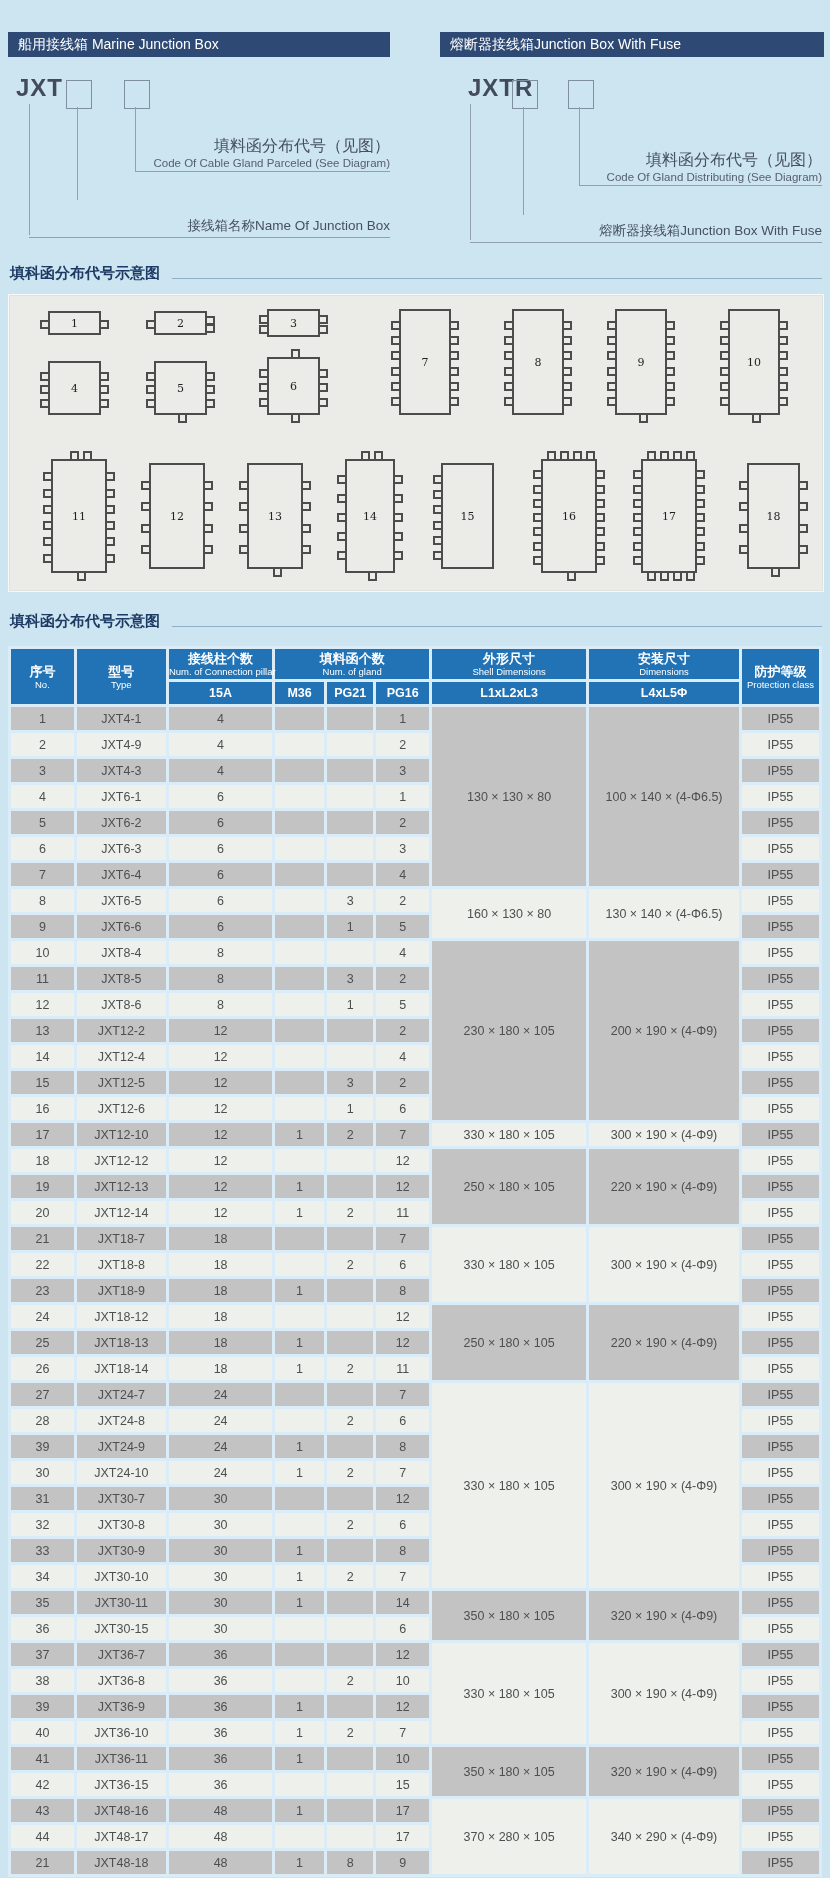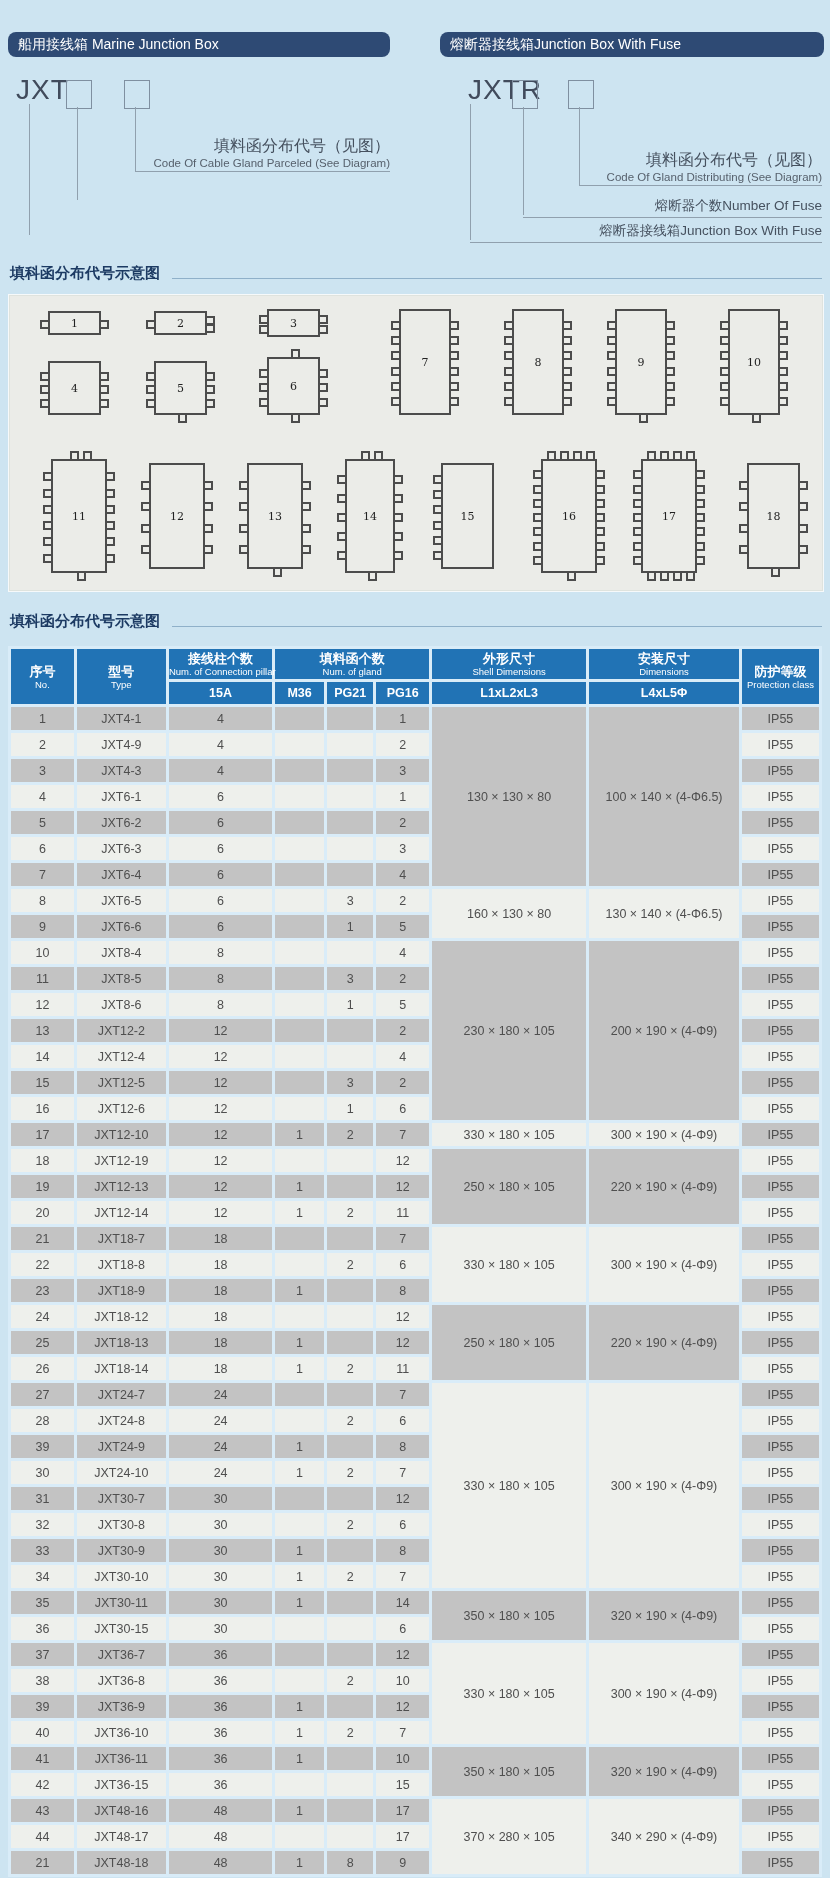--- a/index.html
+++ b/index.html
@@ -4,23 +4,23 @@
 <style>
   html,body{margin:0;padding:0;}
   .page{position:relative;width:830px;height:1878px;background:#cde4f1;overflow:hidden;
         font-family:"Liberation Sans","DejaVu Sans",sans-serif;}
   
   .sec-title{position:absolute;left:10px;right:8px;display:flex;align-items:flex-end;gap:12px;}
   .sec-title .txt{font-size:15px;font-weight:bold;color:#1c3a63;white-space:nowrap;}
   .sec-title .rule{flex:1;height:1px;background:#8fb0c9;margin-bottom:4px;}
   
   .navy{position:absolute;height:25px;background:#2e4a74;color:#fff;font-size:14px;
-        line-height:25px;padding-left:10px;box-sizing:border-box;white-space:nowrap;border-radius:8px;}
+        line-height:25px;padding-left:10px;box-sizing:border-box;white-space:nowrap;}
   
-  .code{position:absolute;font-size:28px;font-weight:normal;color:#414b5c;letter-spacing:1px;text-align:right;}
+  .code{position:absolute;font-size:24px;font-weight:bold;color:#414b5c;letter-spacing:1px;text-align:right;}
   .sq{position:absolute;width:24px;height:27px;border:1px solid #7f8fa0;}
   .vl{position:absolute;width:1px;background:#90a0ae;}
   .lbl{position:absolute;text-align:right;border-bottom:1px solid #90a0ae;color:#46515f;
        padding-bottom:2px;white-space:nowrap;}
   .lbl .zh{font-size:16px;}
   .lbl .en{font-size:11.5px;color:#57616d;}
   .lbl.single{font-size:13.5px;}
   
   #diagram-panel{position:absolute;left:8px;top:294px;width:814px;height:296px;
      background:#ebece8;border:1px solid #f6f9fa;box-shadow:inset 0 0 0 1px #dfe3de;}
@@ -61,32 +61,32 @@
   <div class="code" style="left:16px;top:74px">JXT</div>
   <div class="sq" style="left:66px;top:80px"></div>
   <div class="sq" style="left:124px;top:80px"></div>
   <div class="vl" style="left:29px;top:104px;height:131px"></div>
   <div class="vl" style="left:77px;top:107px;height:93px"></div>
   <div class="vl" style="left:135px;top:107px;height:65px"></div>
   <div class="lbl" style="left:135px;top:136px;width:255px">
     <div class="zh">填料函分布代号（见图）</div>
     <div class="en">Code Of Cable Gland Parceled (See Diagram)</div>
   </div>
+  <div class="lbl single" style="left:29px;top:217px;width:361px">接线箱名称Name Of Junction Box</div>
 
   <div class="code" style="left:468px;top:74px">JXTR</div>
   <div class="sq" style="left:512px;top:80px"></div>
   <div class="sq" style="left:568px;top:80px"></div>
   <div class="vl" style="left:470px;top:104px;height:136px"></div>
   <div class="vl" style="left:523px;top:107px;height:108px"></div>
   <div class="vl" style="left:579px;top:107px;height:79px"></div>
   <div class="lbl" style="left:579px;top:150px;width:243px">
     <div class="zh">填料函分布代号（见图）</div>
     <div class="en">Code Of Gland Distributing (See Diagram)</div>
   </div>
-  <div class="lbl single" style="left:523px;top:197px;width:299px">熔断器个数Number Of Fuse</div>
   <div class="lbl single" style="left:470px;top:222px;width:352px">熔断器接线箱Junction Box With Fuse</div>
 
   <div class="sec-title" style="top:264px">
     <span class="txt">填科函分布代号示意图</span>
     <i class="rule"></i>
   </div>
 
   <div id="diagram-panel">
       <div class="dbox" style="left: 39px; top: 16px; width: 53px; height: 24px;">
         <span>1</span>
@@ -540,21 +540,21 @@
             <td class="odd">12</td>
             <td class="odd">1</td>
             <td class="odd">2</td>
             <td class="odd">7</td>
             <td rowspan="1" class="dim light">330 × 180 × 105</td>
             <td rowspan="1" class="dim light">300 × 190 × (4-Φ9)</td>
             <td class="odd">IP55</td>
           </tr>
           <tr>
             <td class="even">18</td>
-            <td class="even">JXT12-19</td>
+            <td class="even">JXT12-12</td>
             <td class="even">12</td>
             <td class="even"></td>
             <td class="even"></td>
             <td class="even">12</td>
             <td rowspan="3" class="dim dark">250 × 180 × 105</td>
             <td rowspan="3" class="dim dark">220 × 190 × (4-Φ9)</td>
             <td class="even">IP55</td>
           </tr>
           <tr>
             <td class="odd">19</td>

